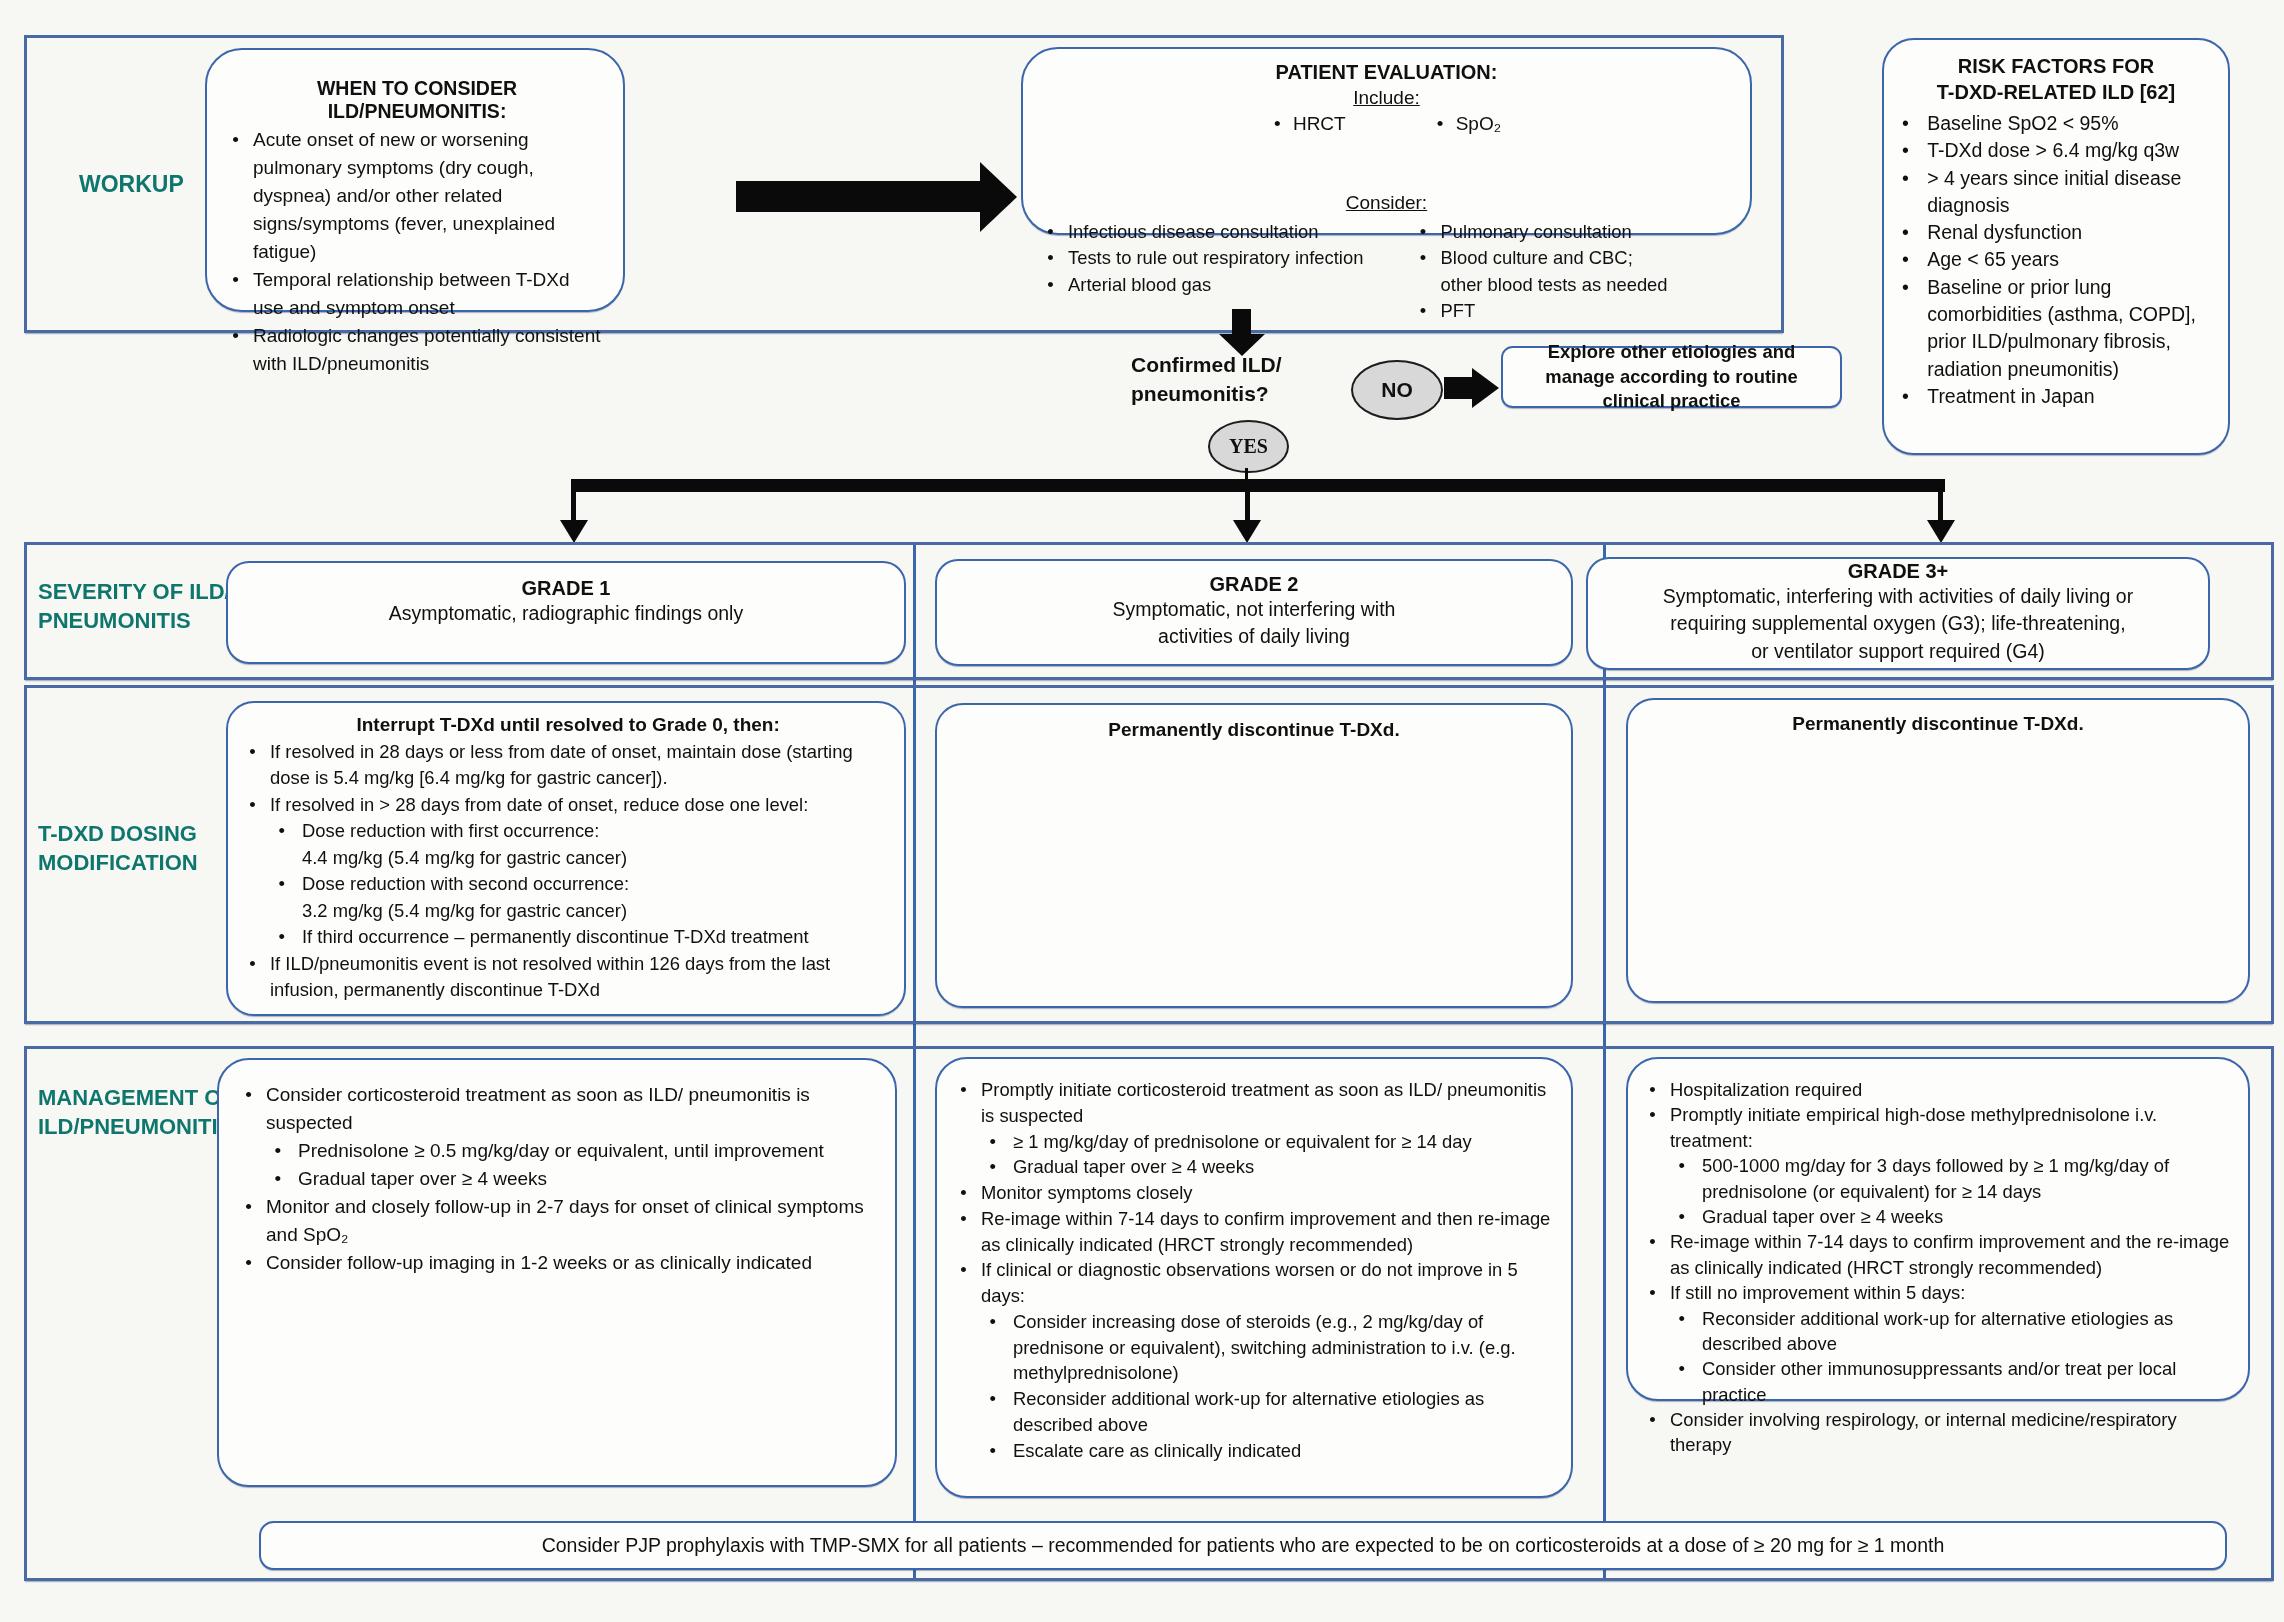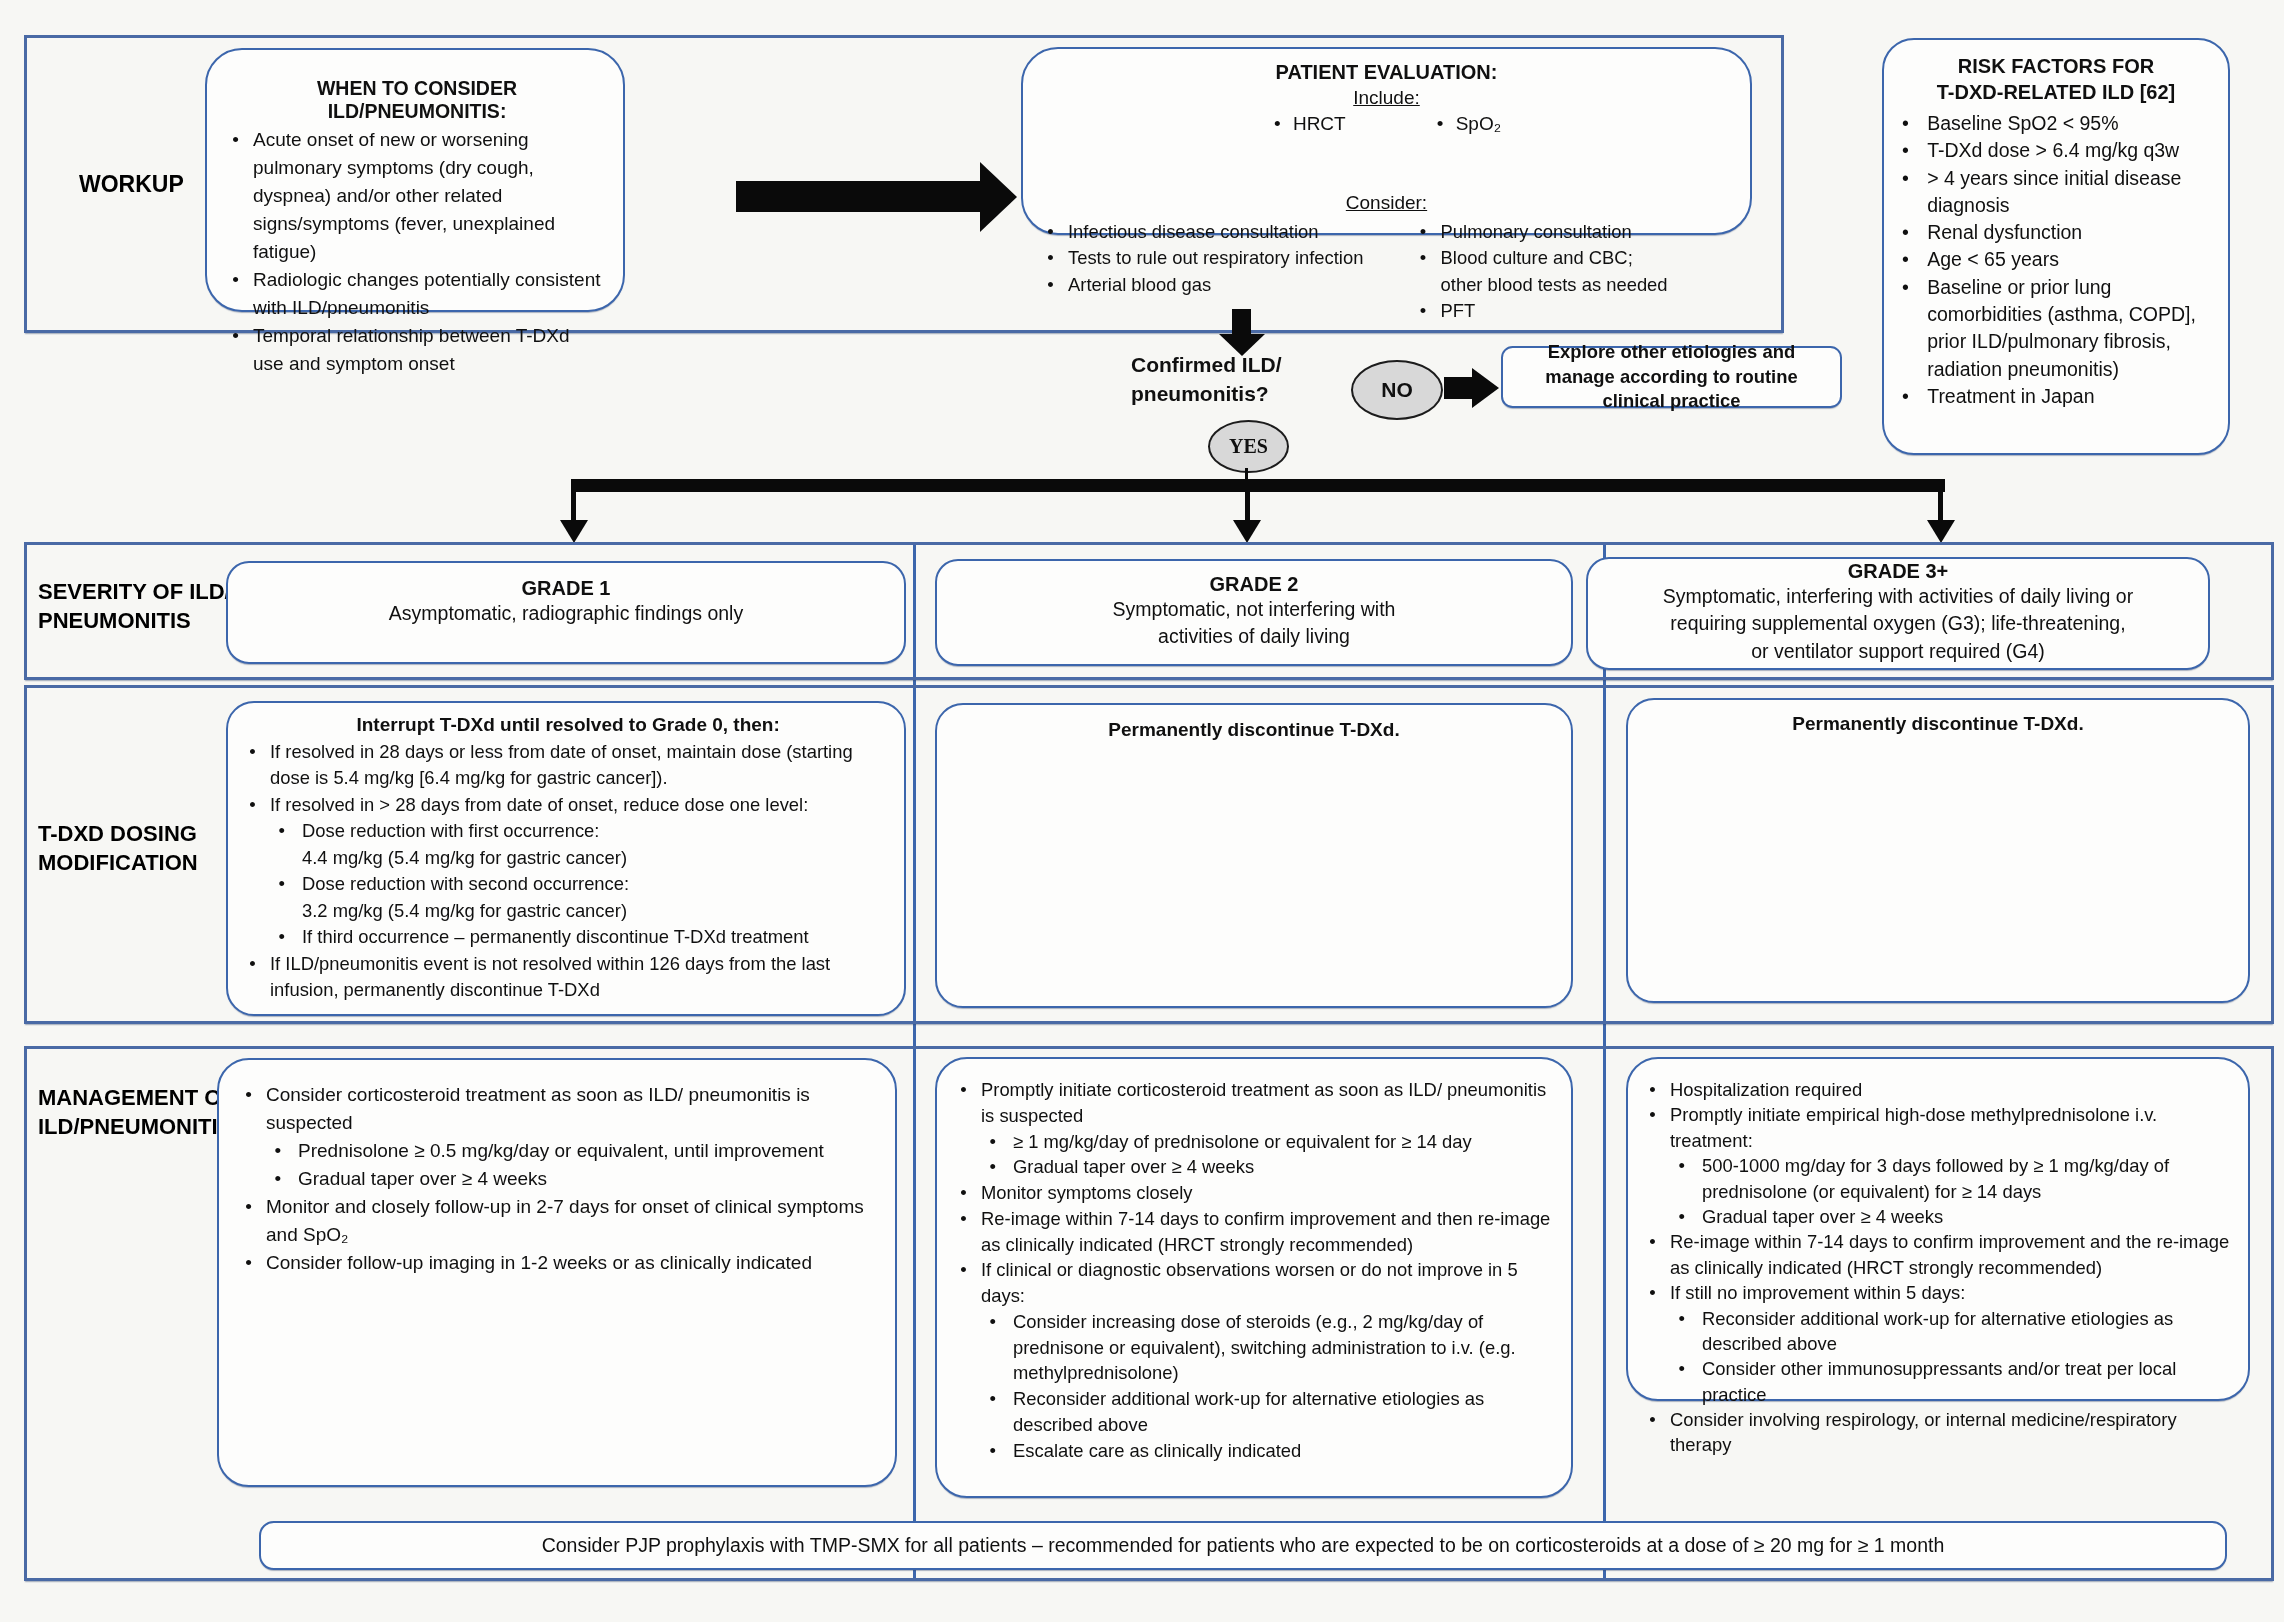--- a/index.html
+++ b/index.html
@@ -8,21 +8,21 @@
 
   
   .rowrect{position:absolute;box-sizing:border-box;border:3.2px solid var(--border_blue,#4a6aa5);
            box-shadow:0 2.1px 1.1px -1.1px rgba(50,70,110,.45);}
 
   
   .rbox{position:absolute;box-sizing:border-box;border:2.6px solid var(--box_blue,#3c66ac);
         background:var(--box_fill,#fdfdfc);border-radius:29.5px;
         box-shadow:0 2.1px 1.1px -1.1px rgba(50,70,110,.4);}
 
-  .section-label{position:absolute;font-weight:bold;font-size:23px;line-height:1.32;color:#000000;}
+  .section-label{position:absolute;font-weight:bold;font-size:23px;line-height:1.32;color:#0f766e;}
 
   .ctitle{font-weight:bold;text-align:center;}
 
   
   .blist{list-style:none;margin:0;padding:0;}
   .blist>li{position:relative;padding-left:24px;white-space:pre-line;}
   .blist>li::before{content:"\2022";position:absolute;left:3.2px;top:0;}
   .blist .blist>li{padding-left:32px;}
   .blist .blist>li::before{left:8.4px;}
 
@@ -136,22 +136,22 @@
 <div id="canvas">
 
   <div class="rowrect" id="workup-row"></div>
   <div class="section-label" id="workup-label">WORKUP</div>
 
   <div class="rbox" id="wtc-box">
     <div class="ctitle" id="wtc-title">WHEN TO CONSIDER ILD/PNEUMONITIS:</div>
     <div>
         <ul class="blist">
           <li>Acute onset of new or worsening pulmonary symptoms (dry cough, dyspnea) and/or other related signs/symptoms (fever, unexplained fatigue)</li>
+          <li>Temporal relationship between T-DXd use and symptom onset</li>
           <li>Radiologic changes potentially consistent with ILD/pneumonitis</li>
-          <li>Temporal relationship between T-DXd use and symptom onset</li>
         </ul>
       </div>
   </div>
 
   <div class="shaft" id="big-arrow-shaft"></div>
   <div class="tri right" id="big-arrow-head"></div>
 
   <div class="rbox" id="pe-box">
     <div class="ctitle" id="pe-title">PATIENT EVALUATION:</div>
     <span class="u-label">Include:</span>

